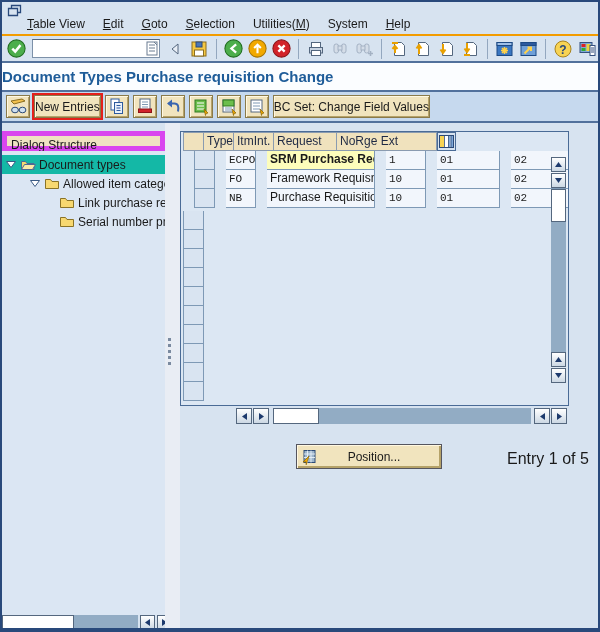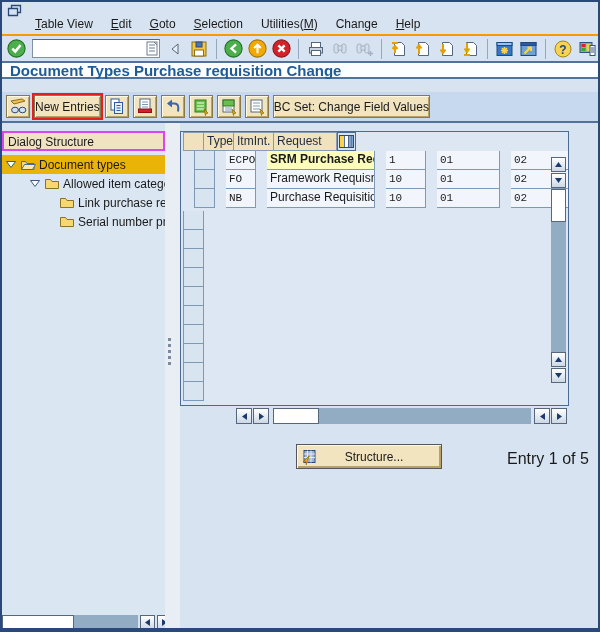--- a/index.html
+++ b/index.html
@@ -8,21 +8,21 @@
   #window {
     position:relative; width:600px; height:632px;
     background:#D7E3F0;
     border:2px solid #29497B; border-bottom-width:4px;
     overflow:hidden;
   }
   
   .titlebar-icon { position:absolute; left:5px; top:1px; }
   .menubar {
     position:absolute; left:0; top:12px; height:20px; right:0;
-    display:flex; align-items:center; padding-left:24px;
+    display:flex; align-items:center; padding-left:16px;
     font-size:12px; color:#1a1a1a;
   }
   .menu-item { padding:2px 9px; white-space:nowrap; cursor:default; }
   .menu-item .u { text-decoration:underline; }
   .orange-rule { position:absolute; left:0; right:0; top:32px; height:2px; background:#F39C00; }
   .toolbar {
     position:absolute; left:0; right:0; top:34px; height:27px;
     background:#D7E3F0; border-bottom:2px solid #52719C;
     display:flex; align-items:center; padding-left:4px; gap:2px;
   }
@@ -32,52 +32,52 @@
   .command-field {
     width:128px; height:19px; background:#fff;
     border:1px solid #7D91A9; border-top-color:#54677E;
     display:flex; align-items:center; justify-content:flex-end; margin:0 2px;
   }
   .command-field input {
     flex:1; border:none; outline:none; height:15px; font-size:11px; min-width:10px;
     font-family:"Liberation Sans",sans-serif;
   }
   .title-band {
-    position:absolute; left:0; right:0; top:61px; height:16px;
+    position:absolute; left:0; right:0; top:61px; height:29px;
     background:#FBFDFF; border-bottom:2px solid #52719C;
-    display:flex; align-items:center; padding-left:8px;
+    display:flex; align-items:center; 
   }
   .page-title { font-size:15px; font-weight:bold; color:#1E5C99; }
   .app-toolbar {
     position:absolute; left:0; right:0; top:90px; height:31px;
     background:#C6D9EE; border-bottom:2px solid #52719C;
     display:flex; align-items:center; padding-left:4px; gap:4px;
   }
   .beige-btn {
     background:#F1E4BE;
     border:1px solid #8A7A4A;
     box-shadow:inset 1px 1px 0 #FFF8E2, inset -1px -1px 0 #B5A269;
     height:23px; display:flex; align-items:center; justify-content:center;
     font-size:12px; color:#1a1a1a; cursor:default;
   }
   .icon-btn { width:24px; }
   .text-btn { padding:0 0; }
   .highlight-red { outline:2px solid #E3201B; }
   
   .dialog-header {
     position:absolute; left:0; top:129px; width:163px; height:20px;
-    background:#EFE3C2; border:2px solid #d946ef;
+    background:#EFE3C2; border:5px solid #d946ef;
     font-size:12px; color:#1a1a1a; line-height:18px; padding-left:4px;
   }
   .tree {
     position:absolute; left:0; top:149px; width:163px; height:464px;
     background:#DBE6F3; overflow:hidden; padding-top:4px;
   }
   .tree-row { height:19px; display:flex; align-items:center; white-space:nowrap; font-size:12px; color:#1a1a1a; }
-  .tree-row.selected { background:#eab308; }
+  .tree-row.selected { background:#14b8a6; }
   .tree-row svg { flex:0 0 auto; margin-right:3px; }
   .ind1 { padding-left:3px; } .ind2 { padding-left:27px; } .ind3 { padding-left:57px; }
   .panel-hscroll {
     position:absolute; left:0; top:613px; height:15px; width:171px;
     display:flex; align-items:stretch;
   }
   .scroll-thumb { background:#fff; border:1px solid #54677E; }
   .scroll-track { background:#92ACC4; }
   .scroll-btn {
     width:15px; height:15px; background:linear-gradient(#ffffff,#CConstructorD8E4);
@@ -145,21 +145,21 @@
       <path d="M4.5 4.5v-3h9v7h-3" fill="none" stroke="#29497B" stroke-width="1.3"></path>
     </svg>
   </span>
 
   <div class="menubar">
     <span class="menu-item"><span></span><span class="u">T</span><span>able View</span></span>
     <span class="menu-item"><span></span><span class="u">E</span><span>dit</span></span>
     <span class="menu-item"><span></span><span class="u">G</span><span>oto</span></span>
     <span class="menu-item"><span></span><span class="u">S</span><span>election</span></span>
     <span class="menu-item"><span>Utilities(</span><span class="u">M</span><span>)</span></span>
-    <span class="menu-item"><span>Change</span><span class="u"></span><span></span></span>
+    <span class="menu-item"><span>System</span><span class="u"></span><span></span></span>
     <span class="menu-item"><span></span><span class="u">H</span><span>elp</span></span>
   </div>
 
   <div class="orange-rule"></div>
 
   <div class="toolbar">
     <span class="tb-btn">
       <svg width="21" height="21" viewBox="0 0 20 20">
           <circle cx="10" cy="10" r="8.2" fill="#4CAE4C" stroke="#1F6E1F"></circle>
           <path d="M6 10.2l2.8 2.8 5-6.2" stroke="#fff" stroke-width="2.4" fill="none"></path>
@@ -405,20 +405,21 @@
       <i></i>
     </div>
 
   <div class="table-panel">
     <div class="tbl">
       <div class="trow">
         <div class="hcell first w-sel"></div>
         <div class="hcell w-type">Type</div>
         <div class="hcell w-itm">ItmInt.</div>
         <div class="hcell w-nri">Request</div>
+        <div class="hcell w-nre">NoRge Ext</div>
         <div class="cfg-cell w-cfg">
           <svg width="15" height="13" viewBox="0 0 15 13">
               <rect x="0.5" y="0.5" width="14" height="12" fill="#fff" stroke="#2C4A77"></rect>
               <rect x="1" y="1" width="4" height="11" fill="#F7D354"></rect>
               <rect x="9.5" y="1" width="2" height="11" fill="#7FA8D9"></rect>
               <rect x="12" y="1" width="2" height="11" fill="#7FA8D9"></rect>
               <path d="M5.5 1v11M9.5 1v11M12 1v11" stroke="#2C4A77" stroke-width=".8"></path>
             </svg>
         </div>
       </div>
@@ -509,17 +510,17 @@
         </svg>
       </span>
   </div>
 
   <button class="position-btn">
     <svg width="16" height="16" viewBox="0 0 16 16" style="margin-left:4px">
       <rect x="3" y="1.5" width="11" height="12" fill="#9FB6CC" stroke="#2C4A77"></rect>
       <path d="M6.5 1.5v12M10 1.5v12M3 5h11M3 8.5h11" stroke="#E8F0F8" stroke-width=".9"></path>
       <path d="M8 7L2 13l3-.2.2 3z" fill="#F2A900" stroke="#8A6400" stroke-width=".7"></path>
     </svg>
-    <span class="lbl">Structure...</span>
+    <span class="lbl">Position...</span>
   </button>
   <span class="entry-info">Entry 1 of 5</span>
 
 </div>
 
 </body></html>

